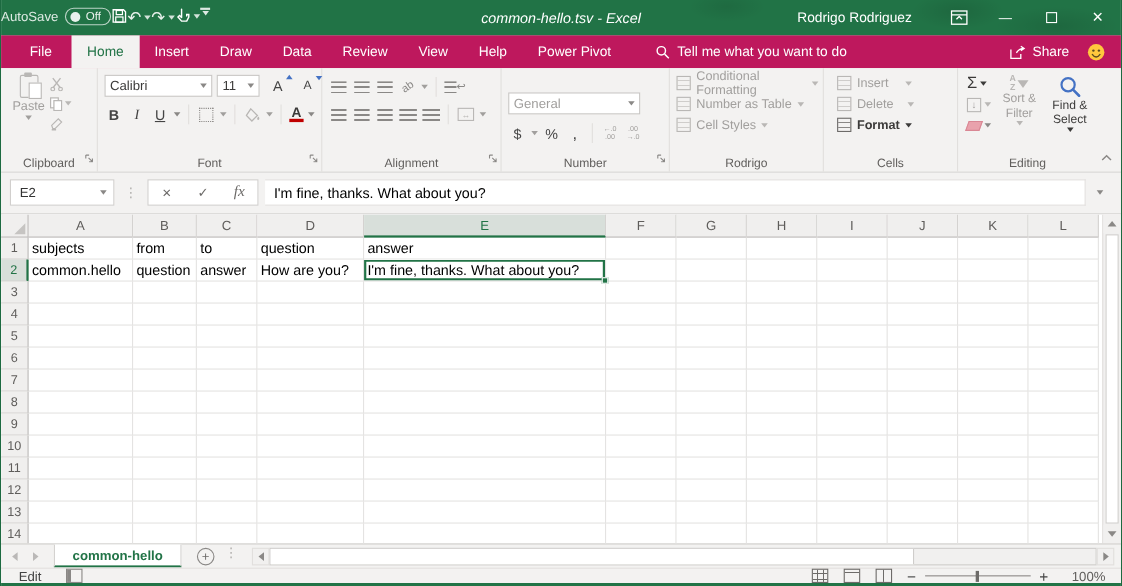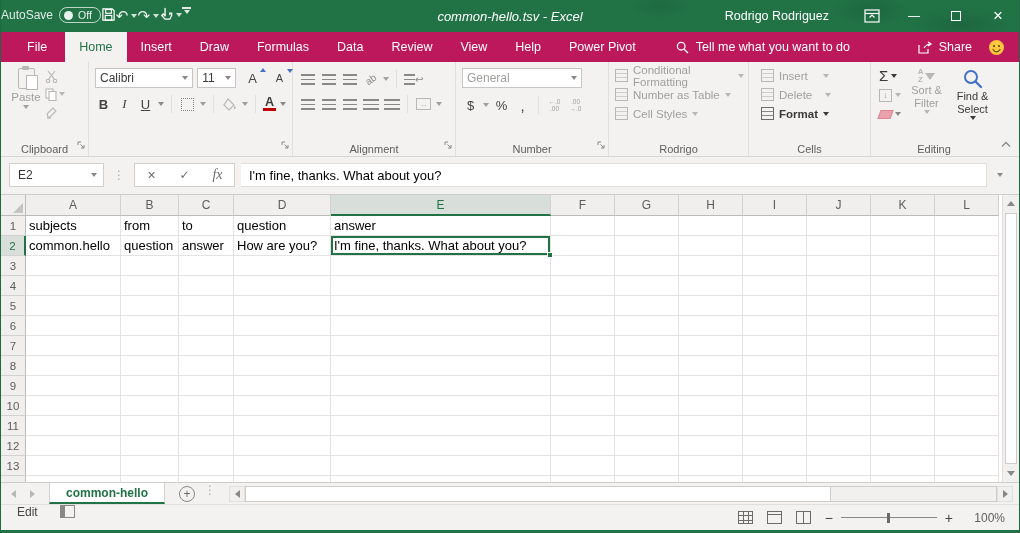--- a/index.html
+++ b/index.html
@@ -149,21 +149,21 @@
     border-right:1px solid #d4d2d0; border-bottom:2px solid #217346; color:#217346; font-weight:bold; font-size:12px; }
   .addsheet { display:flex; align-items:center; margin-left:14px; }
   .pluscirc { width:16px; height:16px; border-radius:50%; border:1px solid #8a8886; color:#6d6b69;
     display:flex; align-items:center; justify-content:center; font-size:12px; line-height:12px; }
   .hscroll { display:flex; align-items:center; flex:1; margin:2px 6px 2px 4px; }
   .hs-arrow { width:16px; height:16px; background:#f1f0ef; border:1px solid #e1dfdd; display:flex; align-items:center; justify-content:center; flex:none; }
   .hs-track { flex:1; height:16px; border:1px solid #cfcdcb; background:#f1f0ef; display:flex; }
   .hs-thumb { width:78%; background:#fff; border-right:1px solid #cfcdcb; }
 
   
-  .statusbar { height:26px; background:#f3f2f1; border-top:1px solid #e1dfdd; display:flex; 
+  .statusbar { height:14px; background:#f3f2f1; border-top:1px solid #e1dfdd; display:flex; align-items:center;
     font-size:12px; color:#444; flex:none; }
   .st-mode { padding-left:16px; }
   .macroico { width:15px; height:13px; border:1px solid #8a8886; margin-left:22px; position:relative; background:
     linear-gradient(to right, #8a8886 4px, transparent 4px); }
   .st-right { margin-left:auto; display:flex; align-items:center; gap:14px; padding-right:14px; }
   .viewico { width:15px; height:13px; border:1px solid #6d6b69; }
   .viewico.grid3 { background:
     linear-gradient(to right, transparent 4px, #6d6b69 4px 5px, transparent 5px 9px, #6d6b69 9px 10px, transparent 10px),
     linear-gradient(to bottom, transparent 3px, #6d6b69 3px 4px, transparent 4px 8px, #6d6b69 8px 9px, transparent 9px); }
   .viewico.pagelay { background: linear-gradient(to bottom, transparent 2px, #6d6b69 2px 3px, transparent 3px); }
@@ -232,21 +232,20 @@
       <span class="winbtn glyph-close">×</span>
     </div>
   </div>
 
   <div class="tabrow">
     <div class="tabs" id="tabstrip">
         <span class="rtab file">File</span>
         <span class="rtab active">Home</span>
         <span class="rtab">Insert</span>
         <span class="rtab">Draw</span>
-        <span class="rtab">Formulas</span>
         <span class="rtab">Data</span>
         <span class="rtab">Review</span>
         <span class="rtab">View</span>
         <span class="rtab">Help</span>
         <span class="rtab">Power Pivot</span>
       </div>
     <span class="tellme">
       <svg width="13" height="13" viewBox="0 0 13 13">
         <circle cx="5.2" cy="5.2" r="3.8" fill="none" stroke="#fff" stroke-width="1.3"></circle>
         <path d="M8.2 8.2 12 12" stroke="#fff" stroke-width="1.3"></path>
@@ -347,20 +346,21 @@
           </svg>
         </span>
         <span class="caret gray"></span>
         <span class="sep"></span>
         <span class="fontcolor">
           <span>A</span>
           <span class="redbar"></span>
         </span>
         <span class="caret" style="color:#8a8886"></span>
       </div>
+      <span class="grp-label">Font</span>
       <span class="launcher">
         <svg width="8" height="8" viewBox="0 0 8 8">
             <path d="M1 1v3M1 1h3M3.5 3.5 7 7M7 4v3H4" fill="none" stroke="#8a8886" stroke-width="1"></path>
           </svg>
       </span>
     </div>
 
     <div class="grp" style="width:163px">
       <div class="rowline" style="margin-top:4px">
         <span class="fbtn">
@@ -406,21 +406,21 @@
       </div>
       <span class="grp-label">Alignment</span>
       <span class="launcher">
         <svg width="8" height="8" viewBox="0 0 8 8">
             <path d="M1 1v3M1 1h3M3.5 3.5 7 7M7 4v3H4" fill="none" stroke="#8a8886" stroke-width="1"></path>
           </svg>
       </span>
     </div>
 
     <div class="grp" style="width:153px">
-      <div class="rowline" style="margin-top:2px">
+      <div class="rowline" style="margin-top:18px">
         <span class="combo" style="width:120px;color:#a19f9d">
           <span>General</span>
           <span class="caret"></span>
         </span>
       </div>
       <div class="rowline" style="margin-top:8px">
         <span class="fbtn gray">$</span>
         <span class="caret gray"></span>
         <span class="fbtn gray">%</span>
         <span class="fbtn gray" style="font-size:15px">,</span>

